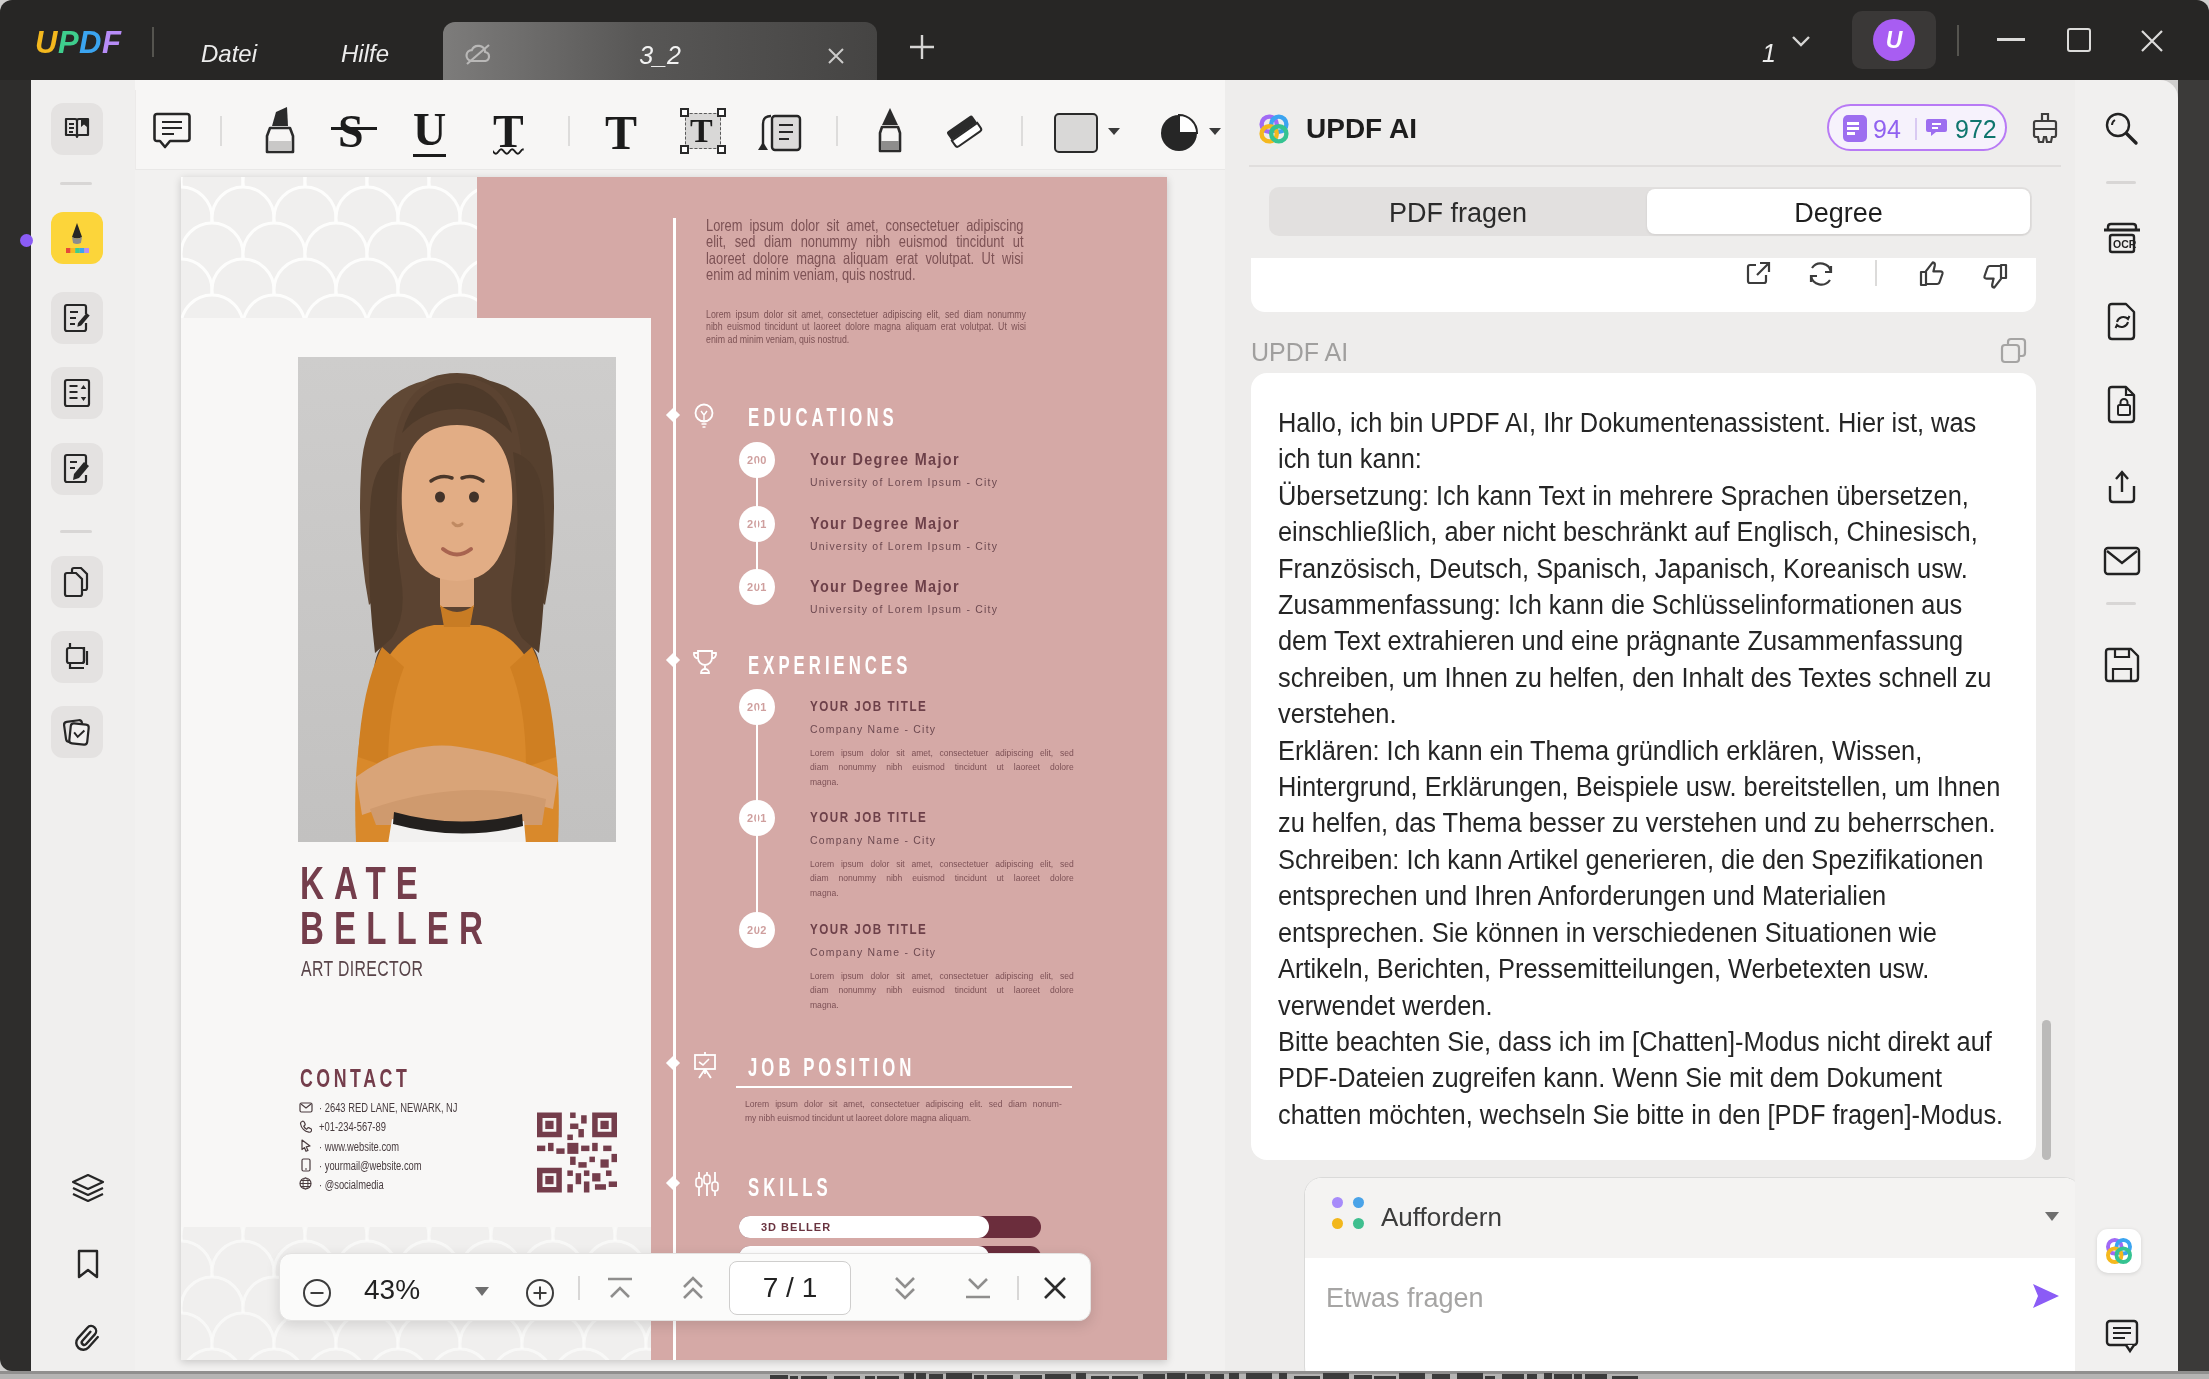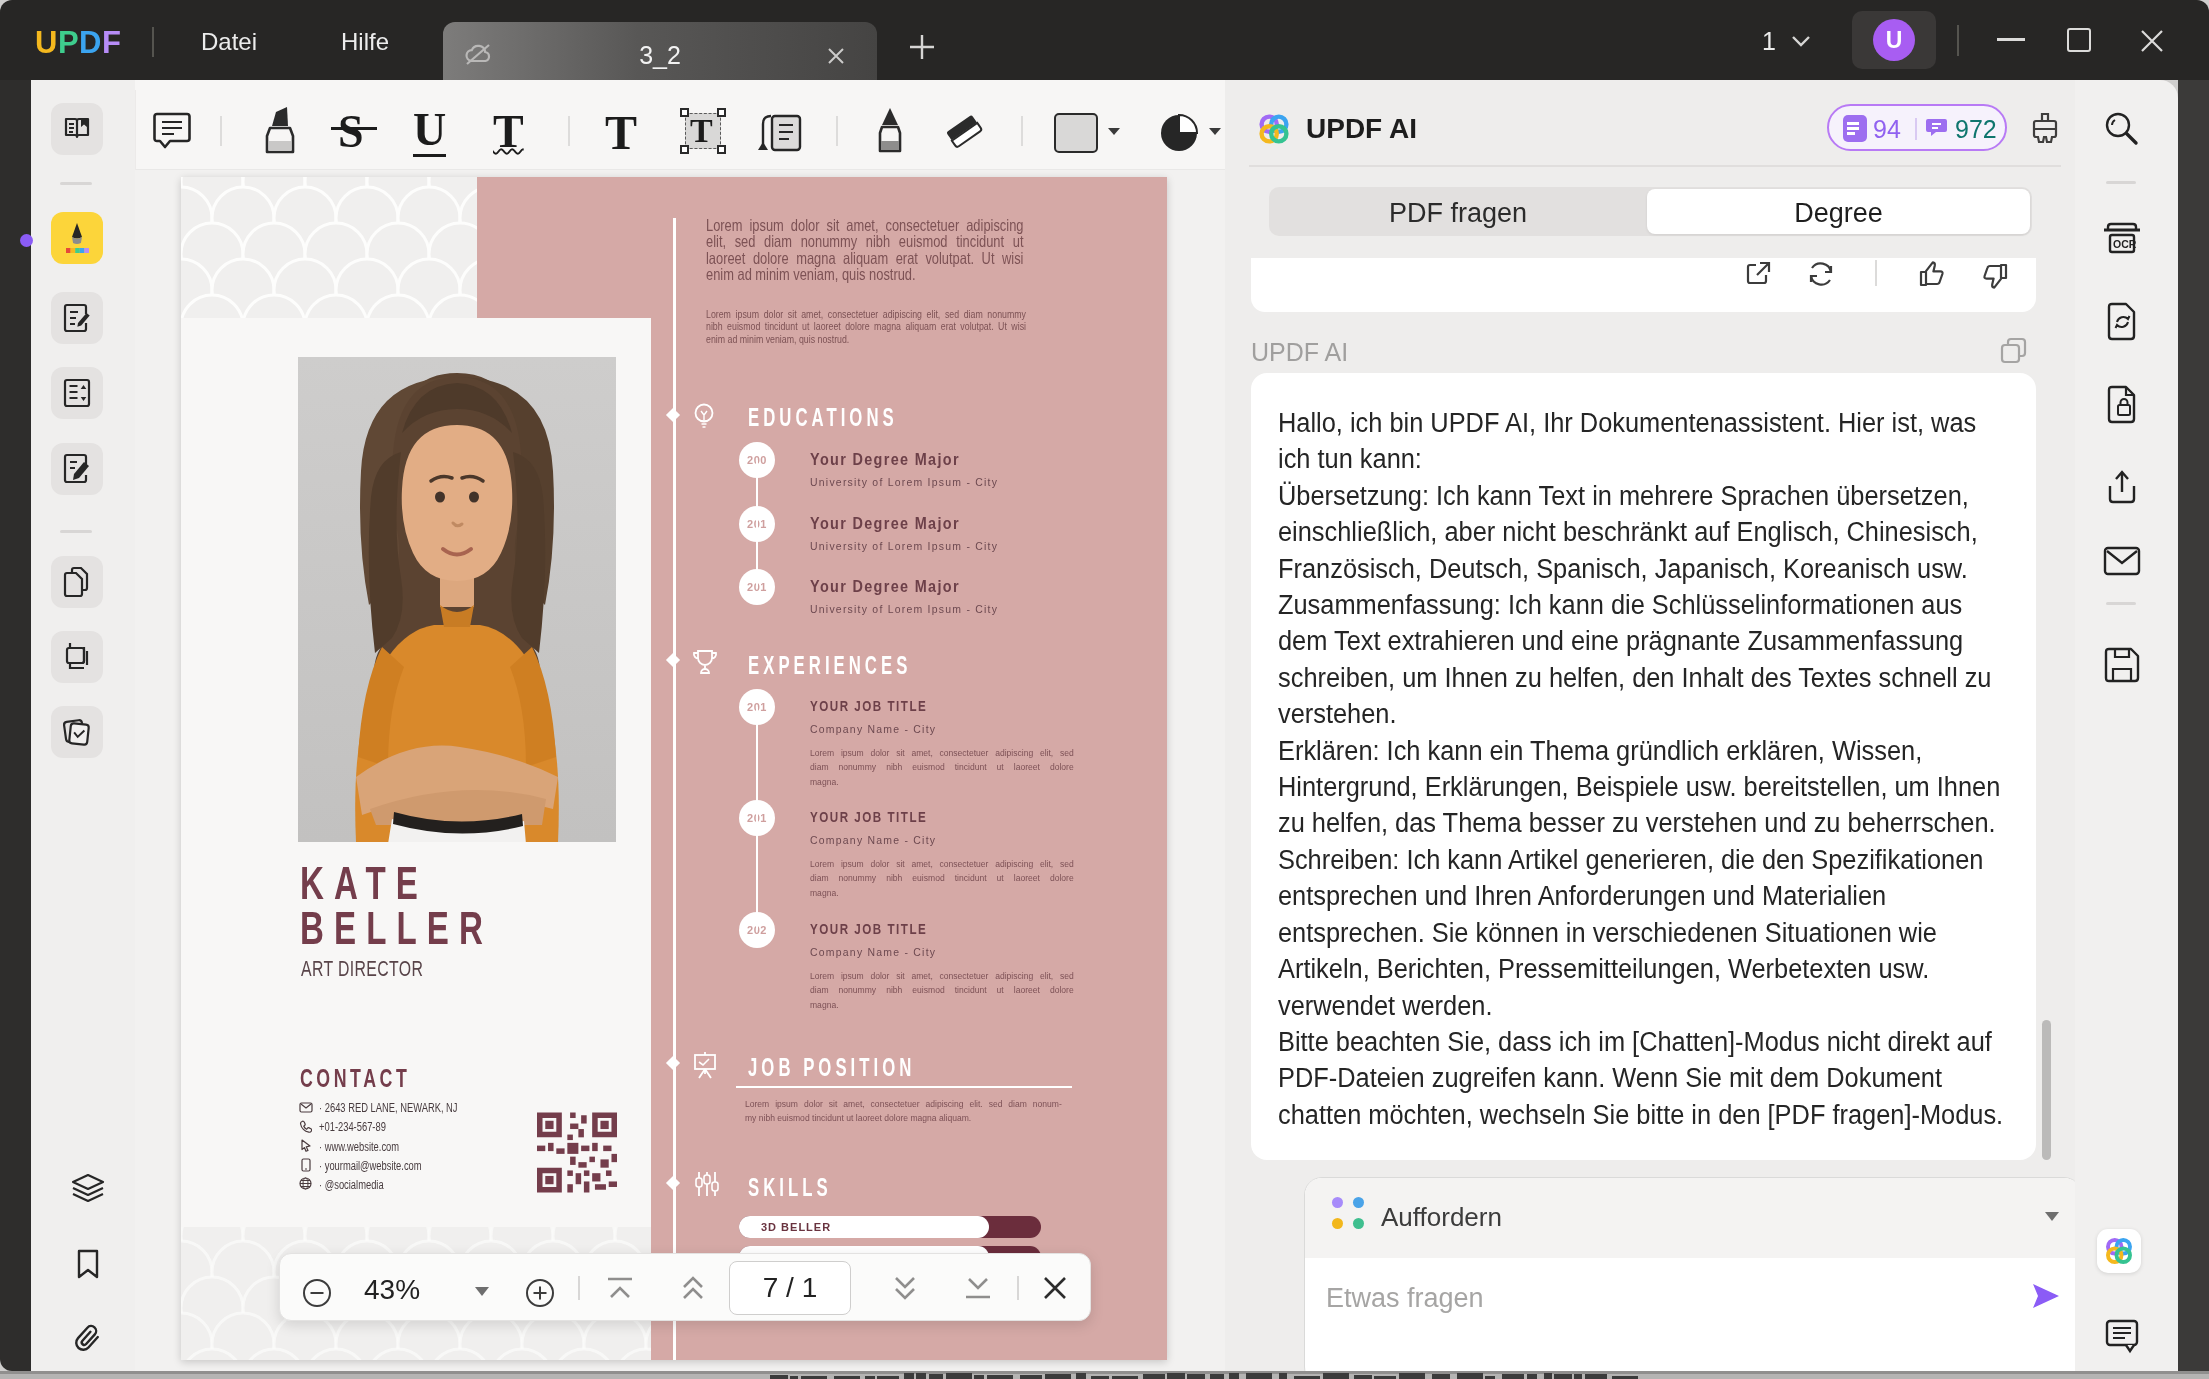--- a/index.html
+++ b/index.html
@@ -2,22 +2,22 @@
 <html><head>
 <meta charset="utf-8">
 <style>
   * { margin:0; padding:0; box-sizing:border-box; }
   html,body { width:2209px; height:1379px; overflow:hidden; background:#cfcecd; }
   body { font-family:"Liberation Sans", sans-serif; }
   .abs { position:absolute; }
   #win { position:relative; width:2209px; height:1379px; }
 
   
-  #titlebar { left:0; top:0; width:2209px; height:80px; background:#272625; border-radius:12px 12px 0 0; }
-  .tbtext { position:absolute; color:#ececec; font-size:24px; }
+  #titlebar { left:0; top:0; width:2209px; height:80px; background:#272625; border-radius:12px 12px 0 0;font-style:italic; }
+  .tbtext { position:absolute; color:#ececec; font-size:24px;margin-top:12px; }
   #tab { position:absolute; left:443px; top:14px; width:434px; height:66px; border-radius:12px 12px 0 0;
          background:linear-gradient(90deg,#7d7c7b 0%,#585756 45%,#454443 100%);margin-top:8px; }
   
   #ldark { left:0; top:80px; width:31px; height:1291px; background:#2e2d2c; border-radius:0 0 0 12px; }
   #lbar  { left:31px; top:80px; width:104px; height:1291px; background:#f0efee; }
   .ibox { position:absolute; width:52px; height:52px; border-radius:12px; background:#e4e2e1; }
   
   #toolbar { left:135px; top:80px; width:1090px; height:90px; background:#f7f6f5; }
   #docarea { left:135px; top:170px; width:1090px; height:1201px; background:#f2f1f0; }
   #page { left:46px; top:7px; width:986px; height:1183px; background:#f8f7f6; box-shadow:0 2px 8px rgba(0,0,0,.18); position:absolute; overflow:hidden;}

